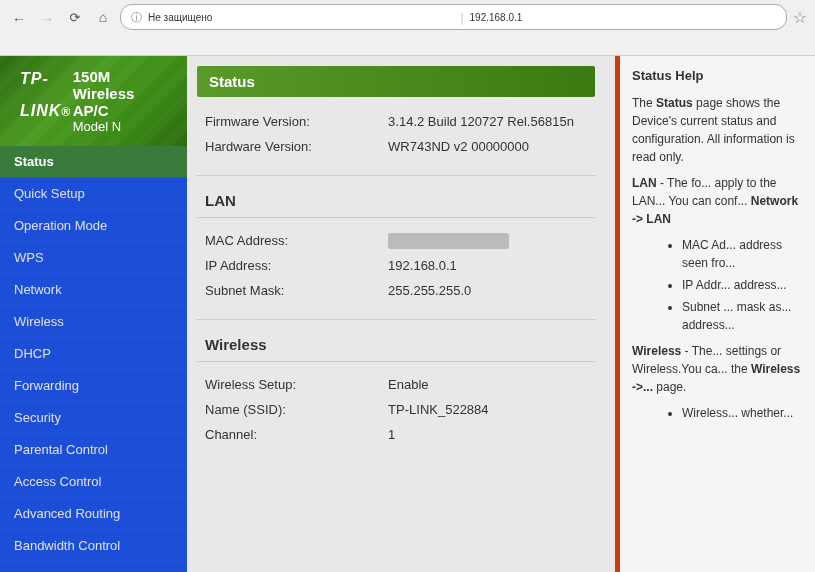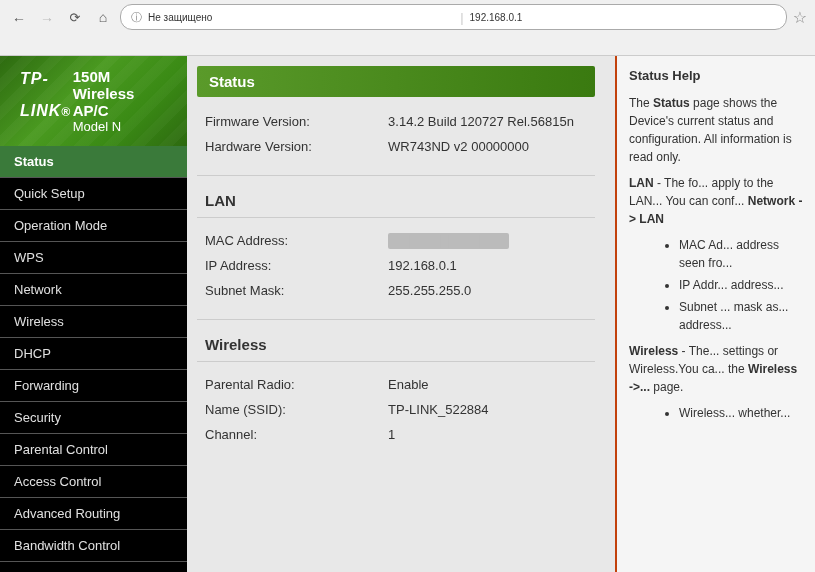--- a/index.html
+++ b/index.html
@@ -50,21 +50,21 @@
     
     .page-container {
       display: flex;
       height: calc(572px - 56px);
       overflow: hidden;
     }
 
     
     .sidebar {
       width: 187px;
-      background: #000000;
+      background: #1d4ed8;
       flex-shrink: 0;
       overflow-y: auto;
       overflow-x: hidden;
     }
     .sidebar-item {
       display: block;
       padding: 8px 14px;
       color: #e0e0e0;
       font-size: 13px;
       cursor: pointer;
@@ -131,21 +131,21 @@
       margin-bottom: 10px;
     }
 
     
     .help-panel {
       width: 200px;
       flex-shrink: 0;
       background: #f5f5f5;
       padding: 10px 12px;
       overflow-y: auto;
-      border-left: 2px solid #c2410c;
+      border-left: 5px solid #c2410c;
       font-size: 12px;
       color: #333;
       line-height: 1.5;
     }
     .help-panel .help-title {
       font-size: 13px;
       font-weight: bold;
       color: #333;
       margin-bottom: 8px;
     }
@@ -296,21 +296,21 @@
         </tr>
       </tbody>
         </table>
 
       <hr class="separator">
 
       <div class="subsection-title">Wireless</div>
       <table class="info-table">
         <tbody>
             <tr>
-          <td class="label">Parental Radio:</td>
+          <td class="label">Wireless Setup:</td>
           <td class="value">Enable</td>
         </tr>
         <tr>
           <td class="label">Name (SSID):</td>
           <td class="value">TP-LINK_522884</td>
         </tr>
         <tr>
           <td class="label">Channel:</td>
           <td class="value">1</td>
         </tr>

